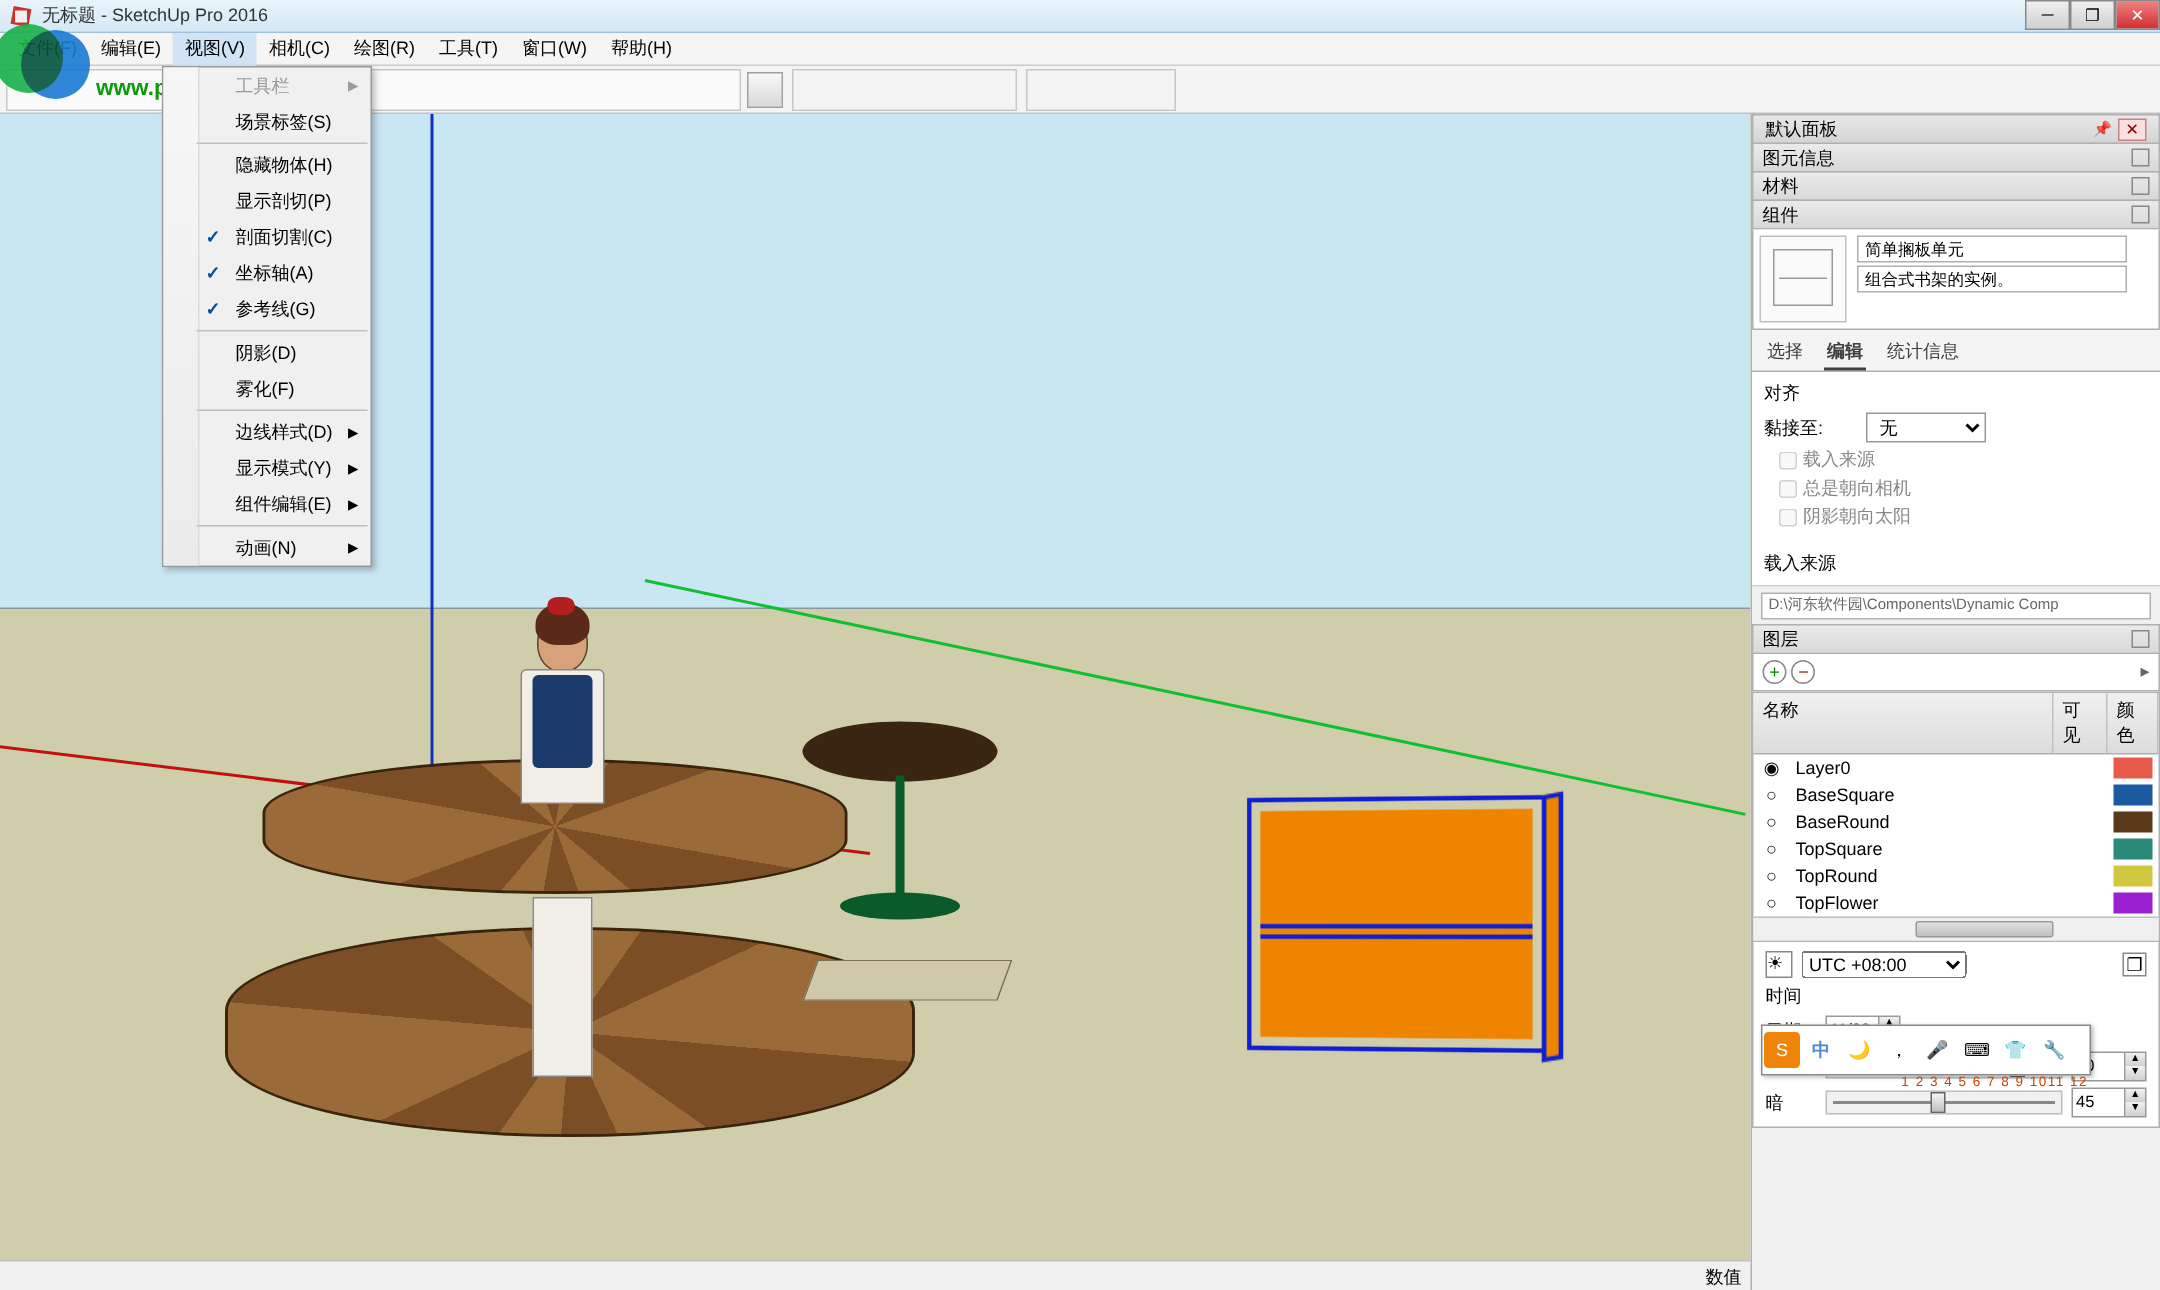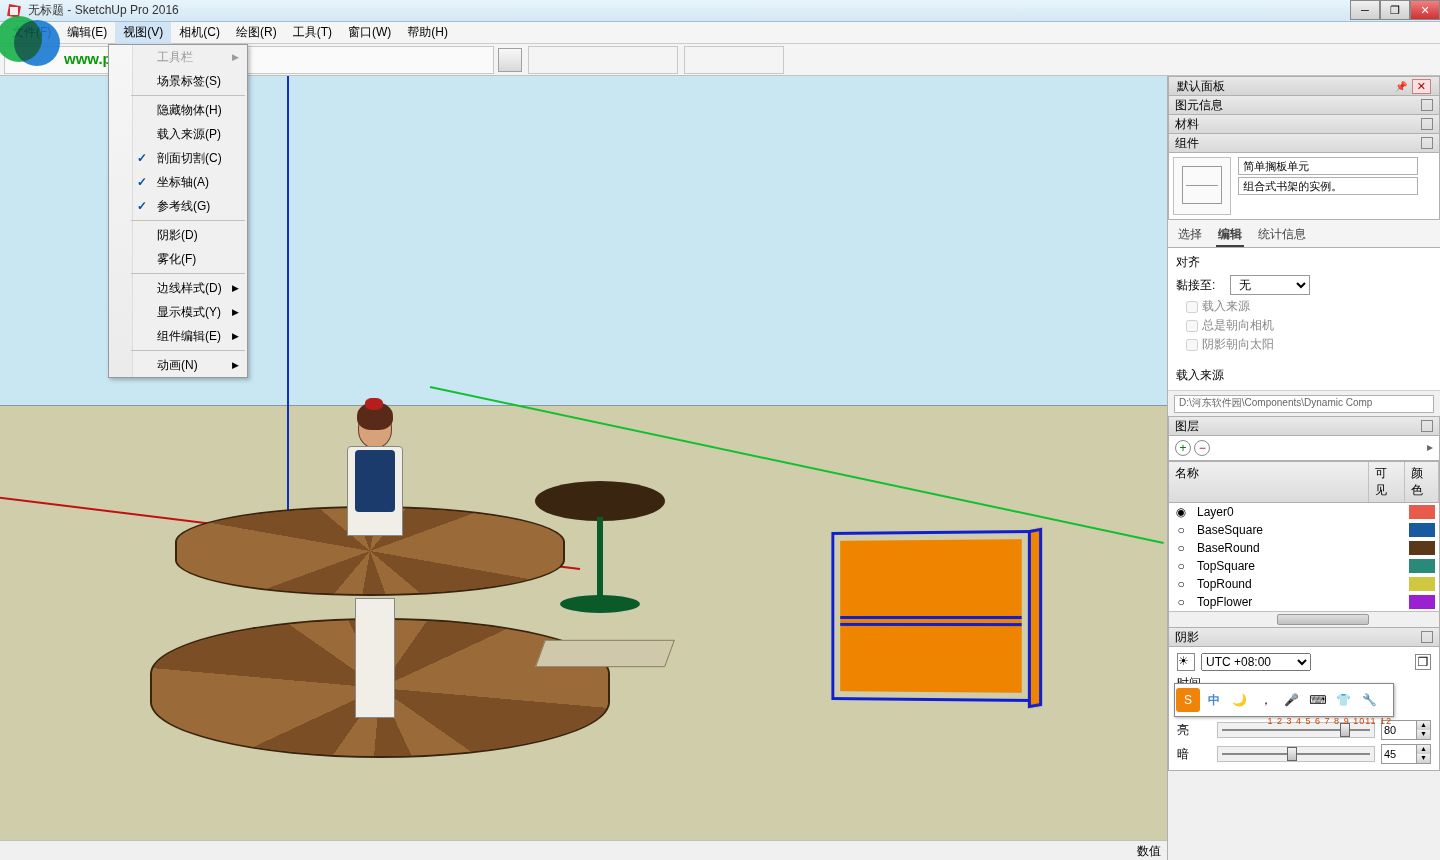--- a/index.html
+++ b/index.html
@@ -80,21 +80,21 @@
 .compbody .thumb { display:inline-block; width:58px; height:58px; border:1px solid #c0c0c0; vertical-align:top; background:#fafafa; position:relative;}
 .compbody .thumb .mini{ position:absolute; left:8px; top:8px; width:40px; height:38px; border:1px solid #999;}
 .compbody .thumb .mini::before{content:"";position:absolute;left:3px;right:3px;top:50%;height:1px;background:#999;}
 .compbody .fields{ display:inline-block; width:180px; vertical-align:top; margin-left:4px;}
 .compbody input{ width:100%; height:18px; border:1px solid #b0b0b0; padding:0 4px; font-size:11px; margin-bottom:2px;}
 .tabs { display:flex; gap:12px; padding:4px 8px 0; border-bottom:1px solid #b0b0b0; background:#f4f4f4;}
 .tab { padding:2px 2px; cursor:default; color:#404040;text-align:right;}
 .tab.active{ font-weight:bold; border-bottom:2px solid #404040;}
 .section { padding:4px 8px; background:#fff; border-bottom:1px solid #d0d0d0;}
 .section .lbl{ font-weight:normal; padding:2px 0;}
-.formrow{ display:flex; align-items:center; gap:6px; padding:2px 0;}
+.formrow{ display:flex; align-items:center; gap:20px; padding:2px 0;}
 .formrow label{ width:48px;}
 .formrow select,.formrow input[type=text]{ height:20px; border:1px solid #999; padding:0 4px; background:#fff;}
 .chk{ display:flex; align-items:center; gap:4px; color:#888; padding:1px 0; margin-left:10px;}
 .chk input{ width:12px;height:12px;}
 .pathbox{ margin:4px 6px; height:18px; border:1px solid #b0b0b0; background:#fff; font-size:10px; padding:0 4px; color:#666; overflow:hidden; white-space:nowrap;}
 
 .layertable { background:#fff; border:1px solid #b0b0b0; }
 .layertable .lhdr{ display:flex; background:linear-gradient(#f0f0f0,#dcdcdc); border-bottom:1px solid #b0b0b0;}
 .layertable .lhdr div{ padding:3px 6px; border-right:1px solid #c0c0c0;}
 .layertable .lrow{ display:flex; align-items:center; height:18px;}
@@ -180,21 +180,21 @@
         <span class="arrow">▶</span>
       </div>
       <div class="dditem">
         <span>场景标签(S)</span>
       </div>
       <div class="ddsep"></div>
       <div class="dditem">
         <span>隐藏物体(H)</span>
       </div>
       <div class="dditem">
-        <span>载入来源(P)</span>
+        <span>显示剖切(P)</span>
       </div>
       <div class="dditem">
         <span class="check">✓</span>
         <span>剖面切割(C)</span>
       </div>
       <div class="dditem">
         <span class="check">✓</span>
         <span>坐标轴(A)</span>
       </div>
       <div class="dditem">
@@ -369,24 +369,20 @@
           <span class="nm">TopFlower</span>
           <span style="width:36px"></span>
           <span class="sw" style="background:#9a20d0"></span>
         </div>
       </div>
     <div class="layerscroll">
         <div class="thumb"></div>
       </div>
   </div>
 
-  <div class="rowhdr">
-      <span>阴影</span>
-      <span class="box"></span>
-    </div>
   <div class="shadowbody">
     <div class="srow">
       <span style="display:inline-block;width:18px;height:18px;border:1px solid #888;">☀</span>
       <select style="width:110px"><option>UTC +08:00</option></select>
       <span style="margin-left:auto;width:16px;height:16px;border:1px solid #888;text-align:center;">❐</span>
     </div>
     <div class="srow">
         <span class="lbl">时间</span>
       </div>
     <div class="srow">

